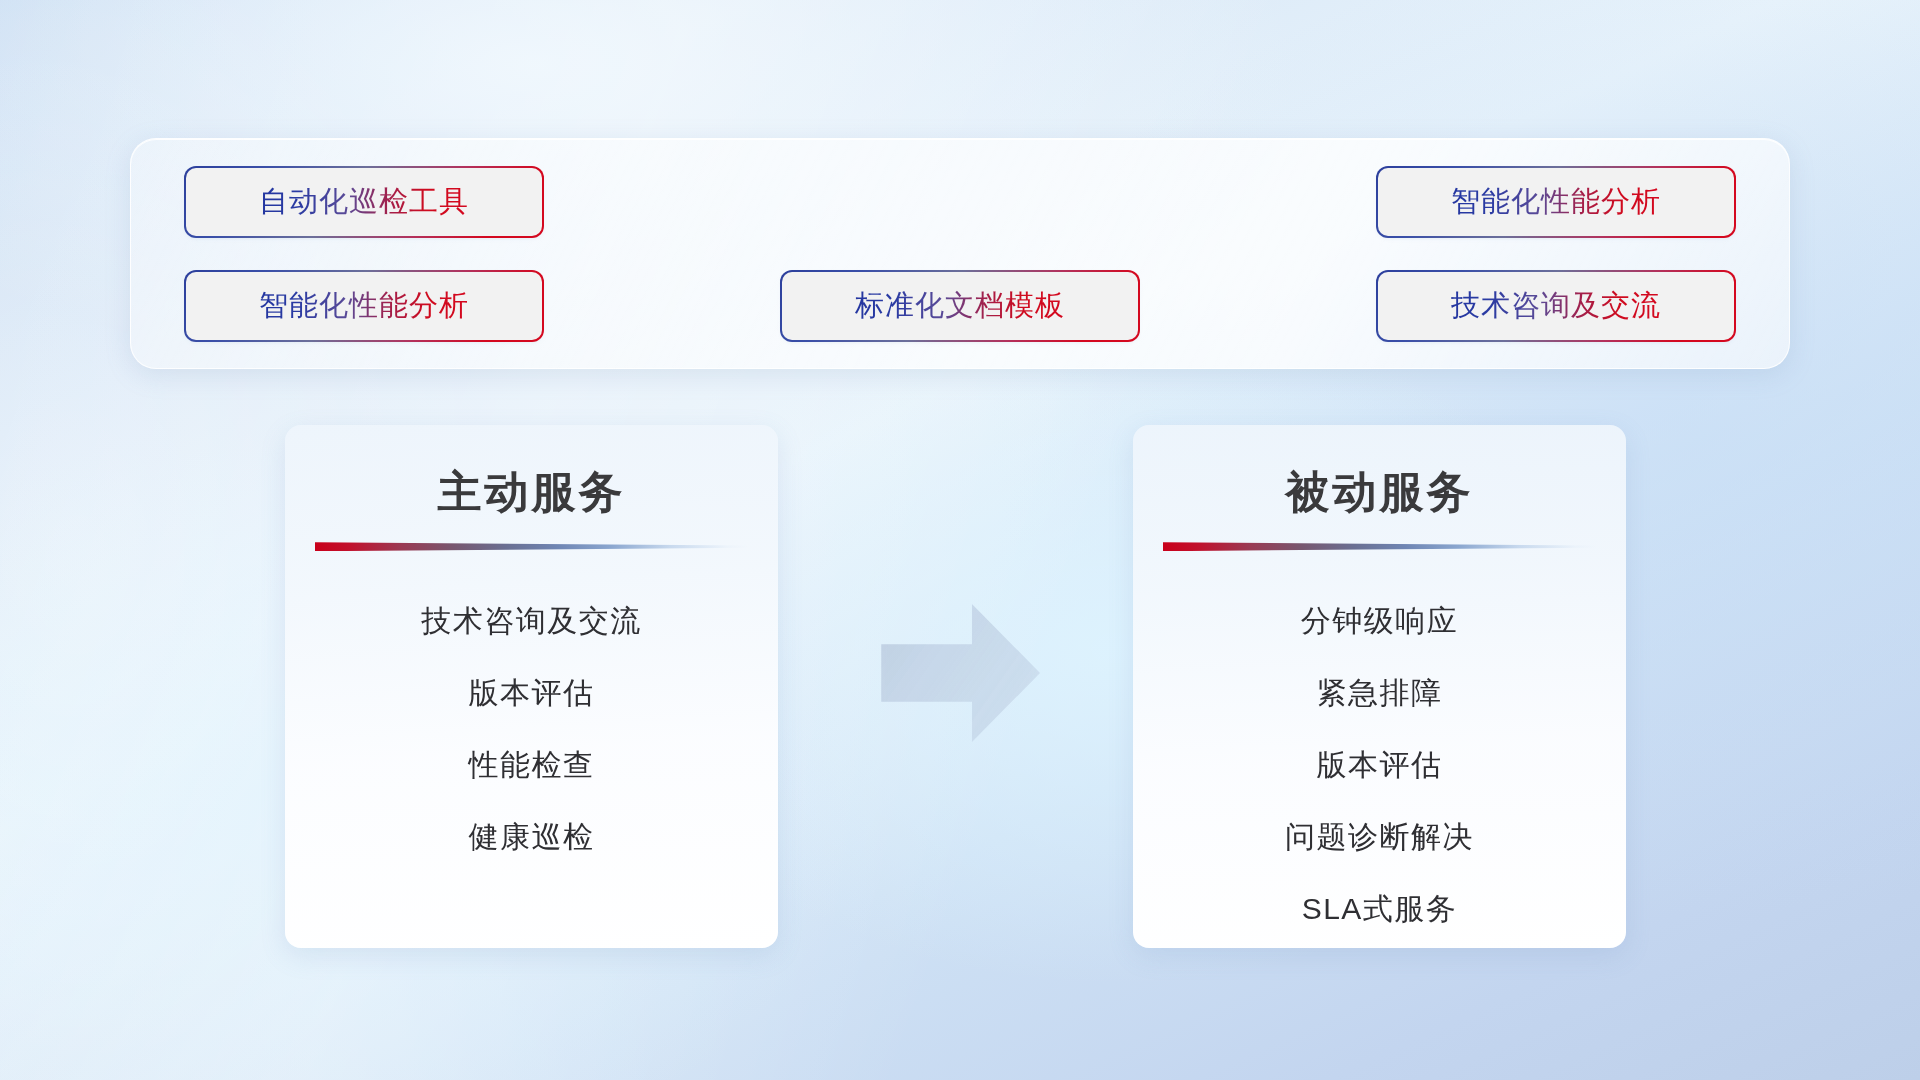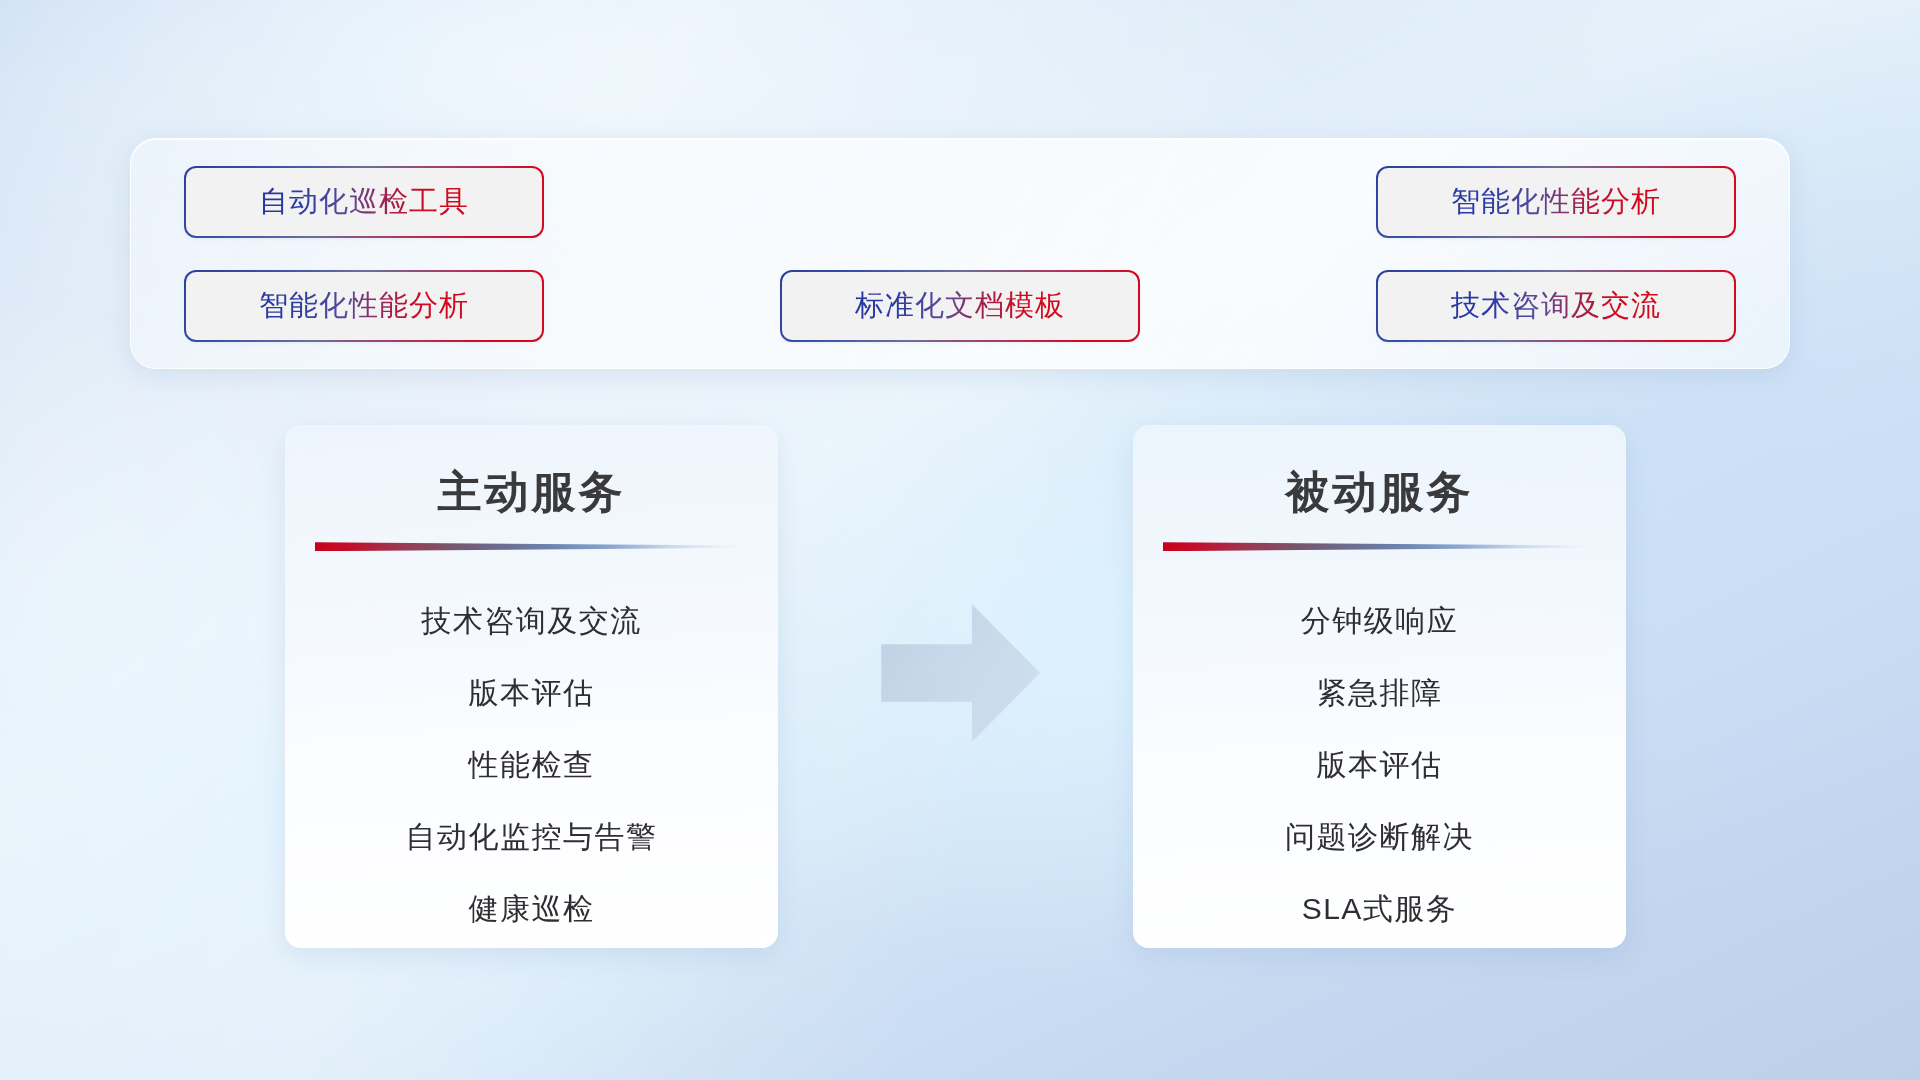--- a/index.html
+++ b/index.html
@@ -213,21 +213,20 @@
 
 <section class="service-card" id="card-active">
   <h2 class="card-title">主动服务</h2>
   <div class="card-divider">
     <div class="bar"></div>
   </div>
   <div class="card-items">
     <div class="card-item">技术咨询及交流</div>
     <div class="card-item">版本评估</div>
     <div class="card-item">性能检查</div>
-    <div class="card-item">自动化监控与告警</div>
     <div class="card-item">健康巡检</div>
   </div>
 </section>
 
 <div id="flow-arrow"></div>
 
 <section class="service-card" id="card-passive">
   <h2 class="card-title">被动服务</h2>
   <div class="card-divider">
     <div class="bar"></div>

